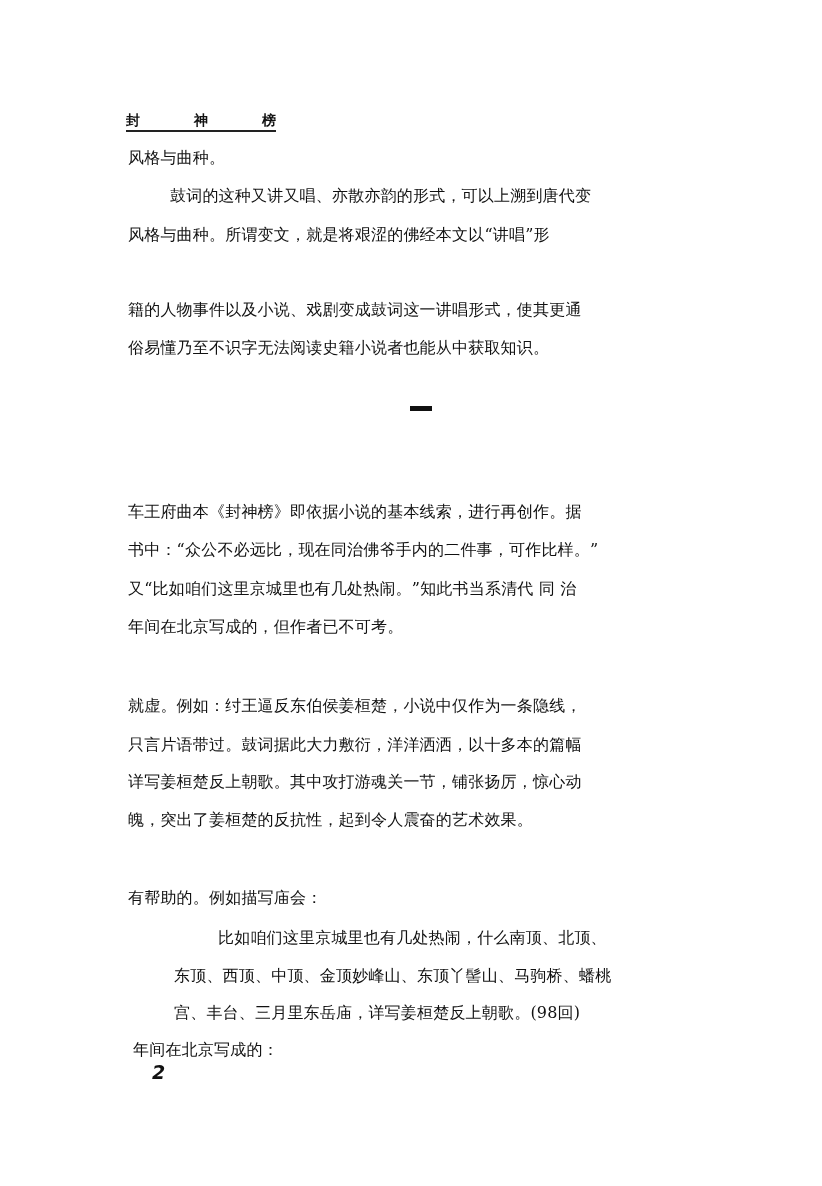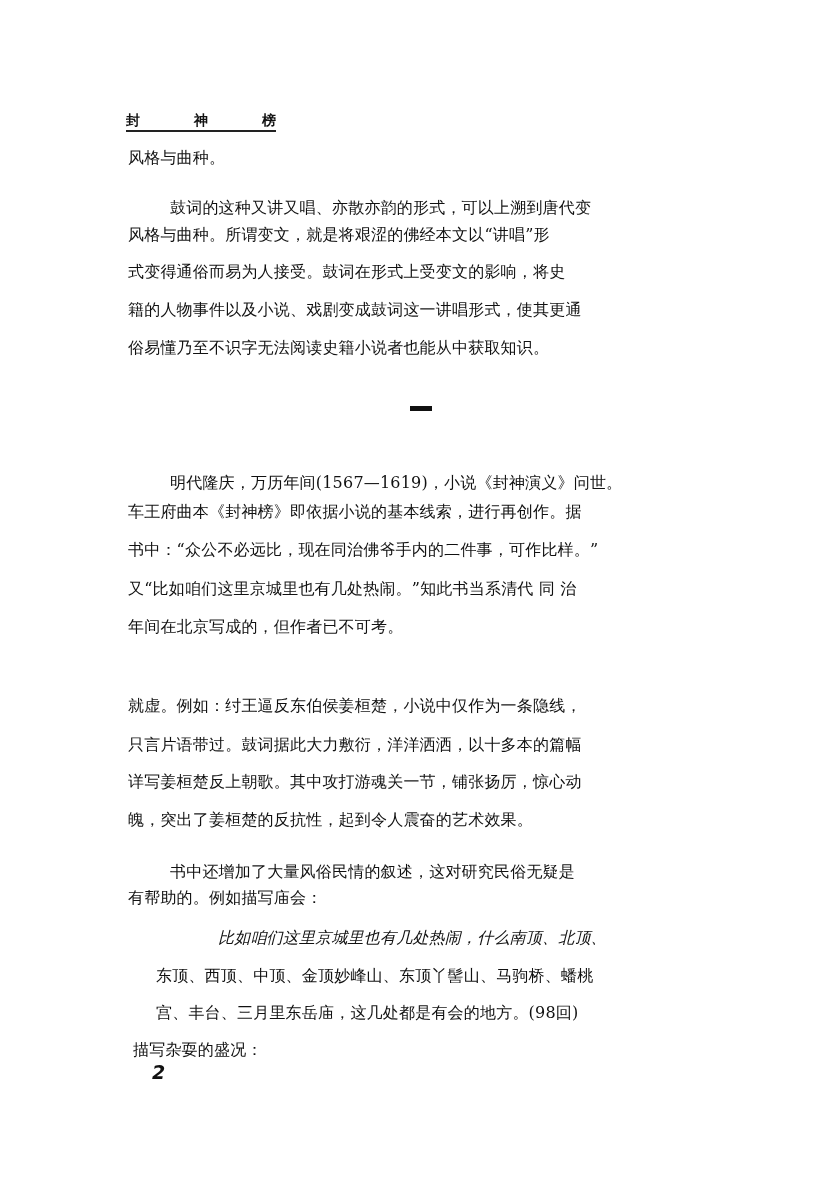--- a/index.html
+++ b/index.html
@@ -39,23 +39,23 @@
   .running-header span { line-height: 16px; }
   .line {
     position: absolute;
     left: 128px;
     width: 590px;
     font-size: 16px;
     line-height: 24px;
     white-space: nowrap;
     letter-spacing: 0.2px;
   }
-  .indent { left: 170px; margin-top: 12px; }
-  .quote-first { left: 218px; font-style: italic; }
-  .quote-cont { left: 156px; }
+  .indent { left: 170px; }
+  .quote-first { left: 218px; }
+  .quote-cont { left: 174px; }
   .section-mark {
     position: absolute;
     left: 410px;
     top: 406px;
     width: 22px;
     height: 5px;
     background: #111;
   }
   .page-number {
     position: absolute;
@@ -75,40 +75,37 @@
   <div class="running-header">
     <span>封</span>
     <span>神</span>
     <span>榜</span>
   </div>
 
   <div class="line" style="top:146px">风格与曲种。</div>
 
   <div class="line indent" style="top:184px">鼓词的这种又讲又唱、亦散亦韵的形式，可以上溯到唐代变</div>
   <div class="line" style="top:223px">风格与曲种。所谓变文，就是将艰涩的佛经本文以“讲唱”形</div>
-  <div class="line" style="top:260px">式变得通俗而易为人接受。鼓词在形式上受变文的影响，将史</div>
   <div class="line" style="top:298px">籍的人物事件以及小说、戏剧变成鼓词这一讲唱形式，使其更通</div>
   <div class="line" style="top:336px">俗易懂乃至不识字无法阅读史籍小说者也能从中获取知识。</div>
 
   <div class="section-mark" title=""></div>
 
-  <div class="line indent" style="top:459px">明代隆庆，万历年间(1567—1619)，小说《封神演义》问世。</div>
   <div class="line" style="top:500px">车王府曲本《封神榜》即依据小说的基本线索，进行再创作。据</div>
   <div class="line" style="top:538px">书中：“众公不必远比，现在同治佛爷手内的二件事，可作比样。”</div>
   <div class="line" style="top:577px">又“比如咱们这里京城里也有几处热闹。”知此书当系清代 同 治</div>
   <div class="line" style="top:615px">年间在北京写成的，但作者已不可考。</div>
 
   <div class="line" style="top:694px">就虚。例如：纣王逼反东伯侯姜桓楚，小说中仅作为一条隐线，</div>
   <div class="line" style="top:733px">只言片语带过。鼓词据此大力敷衍，洋洋洒洒，以十多本的篇幅</div>
   <div class="line" style="top:770px">详写姜桓楚反上朝歌。其中攻打游魂关一节，铺张扬厉，惊心动</div>
   <div class="line" style="top:808px">魄，突出了姜桓楚的反抗性，起到令人震奋的艺术效果。</div>
 
-  <div class="line indent" style="top:848px">书中还增加了大量风俗民情的叙述，这对研究民俗无疑是</div>
   <div class="line" style="top:886px">有帮助的。例如描写庙会：</div>
 
   <div class="line quote-first" style="top:926px">比如咱们这里京城里也有几处热闹，什么南顶、北顶、</div>
   <div class="line quote-cont" style="top:964px">东顶、西顶、中顶、金顶妙峰山、东顶丫髻山、马驹桥、蟠桃</div>
-  <div class="line quote-cont" style="top:1001px">宫、丰台、三月里东岳庙，这几处都是有会的地方。(98回)</div>
+  <div class="line quote-cont" style="top:1001px">宫、丰台、三月里东岳庙，详写姜桓楚反上朝歌。(98回)</div>
 
-  <div class="line" style="top:1038px; left:133px;">描写杂耍的盛况：</div>
+  <div class="line" style="top:1038px; left:133px;">年间在北京写成的：</div>
 
   <div class="page-number">2</div>
 </div>
 
 </body></html>

